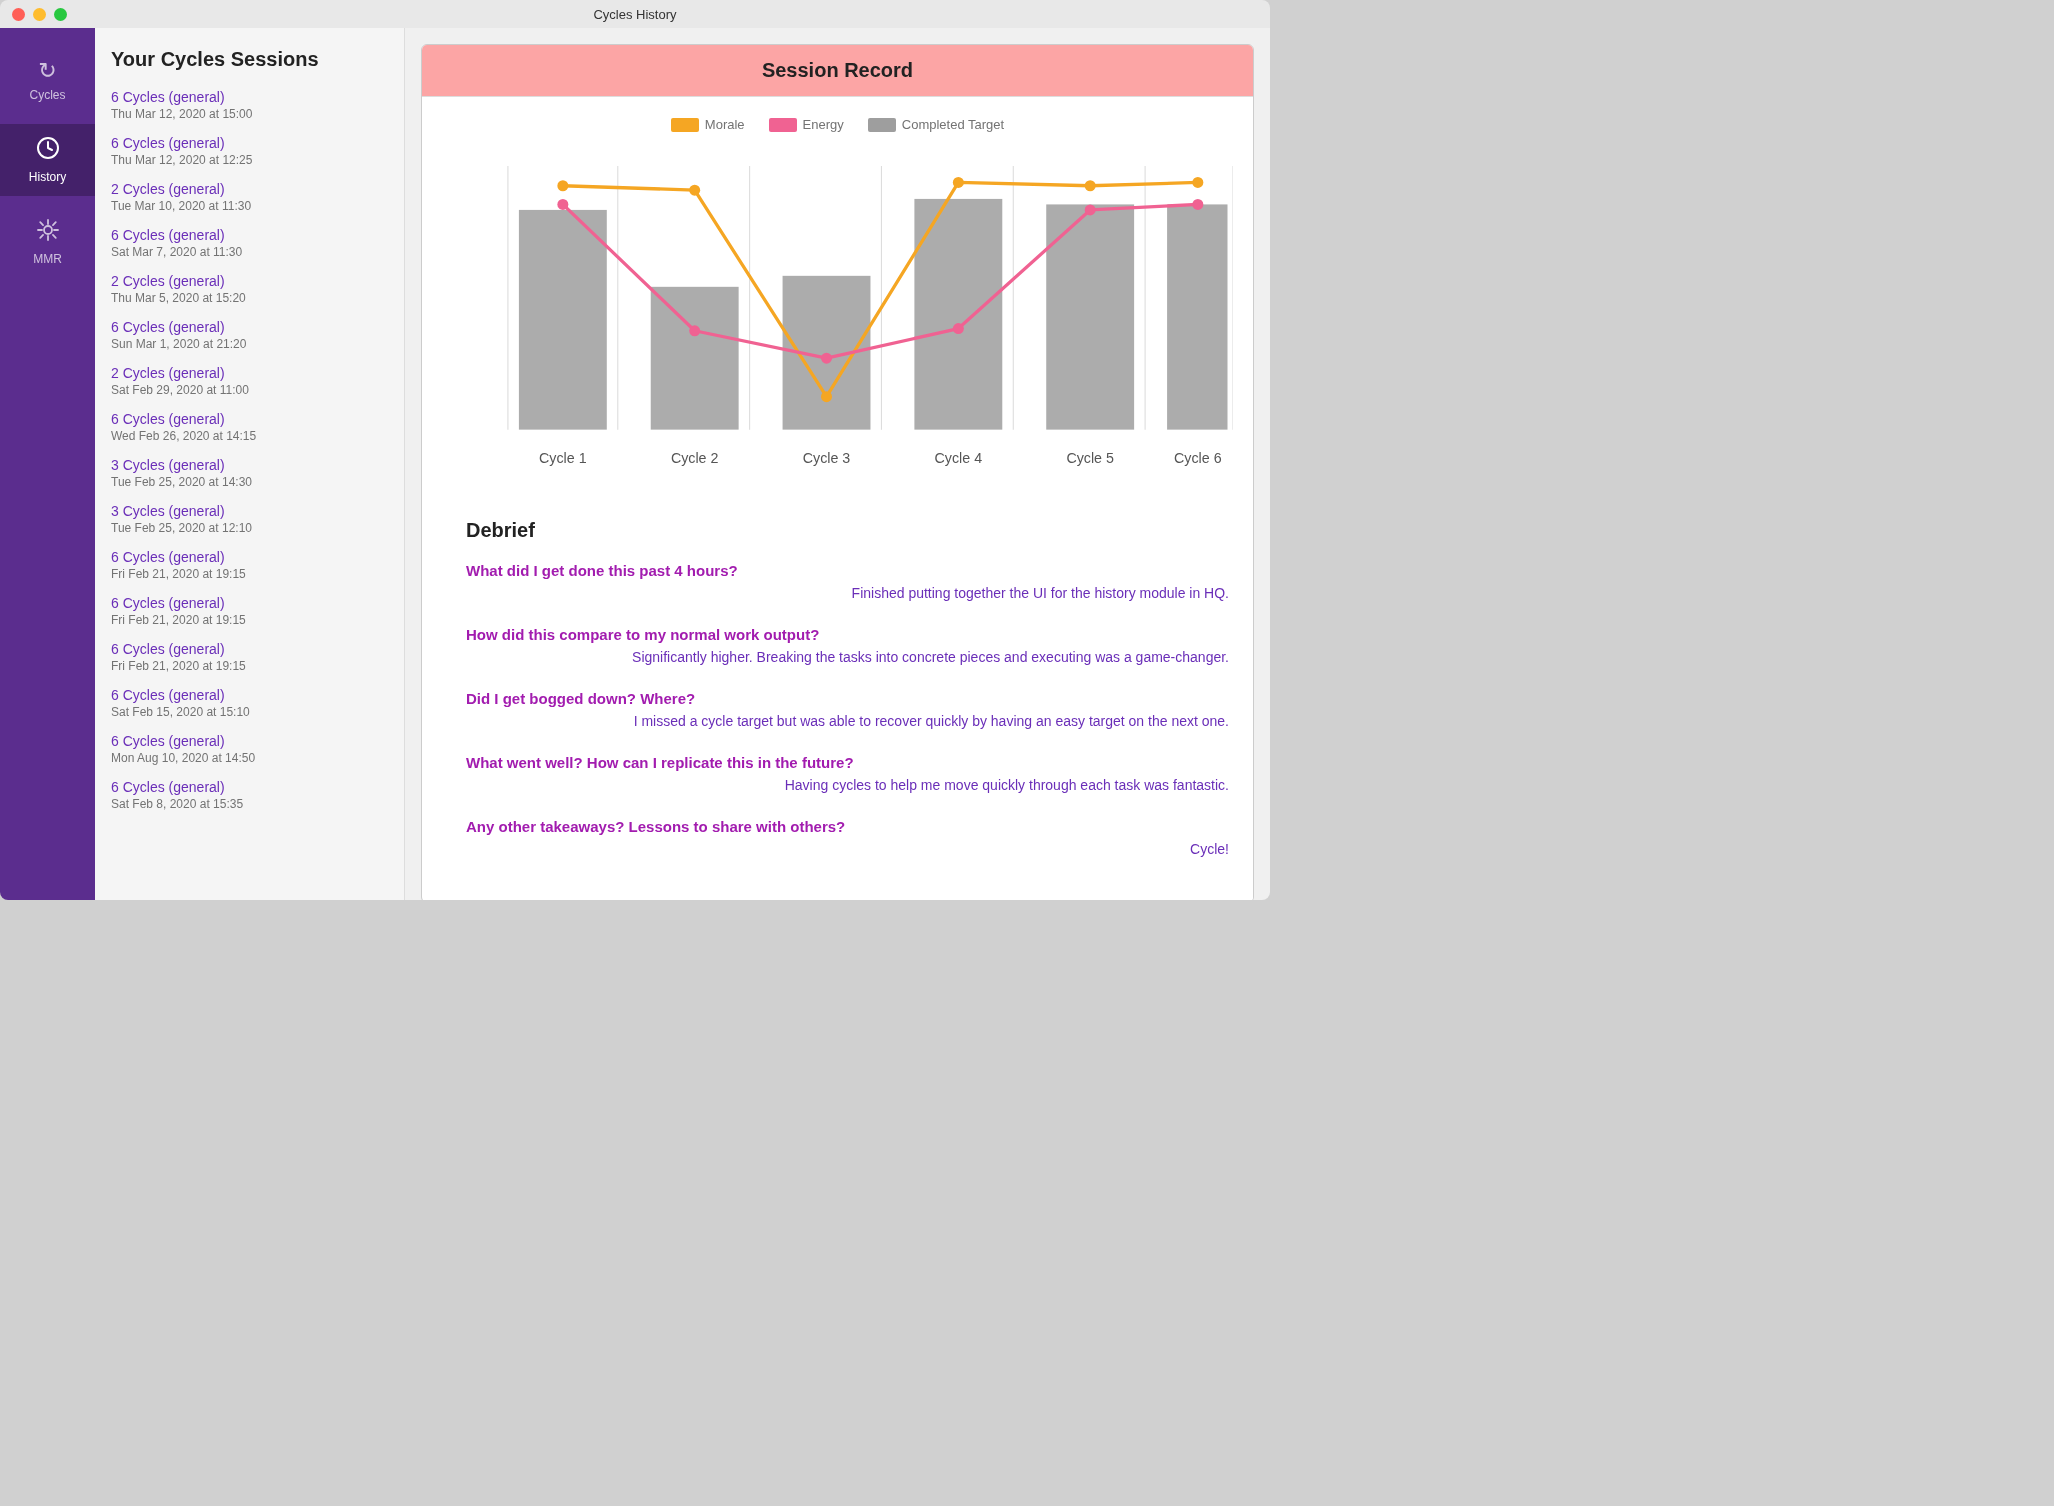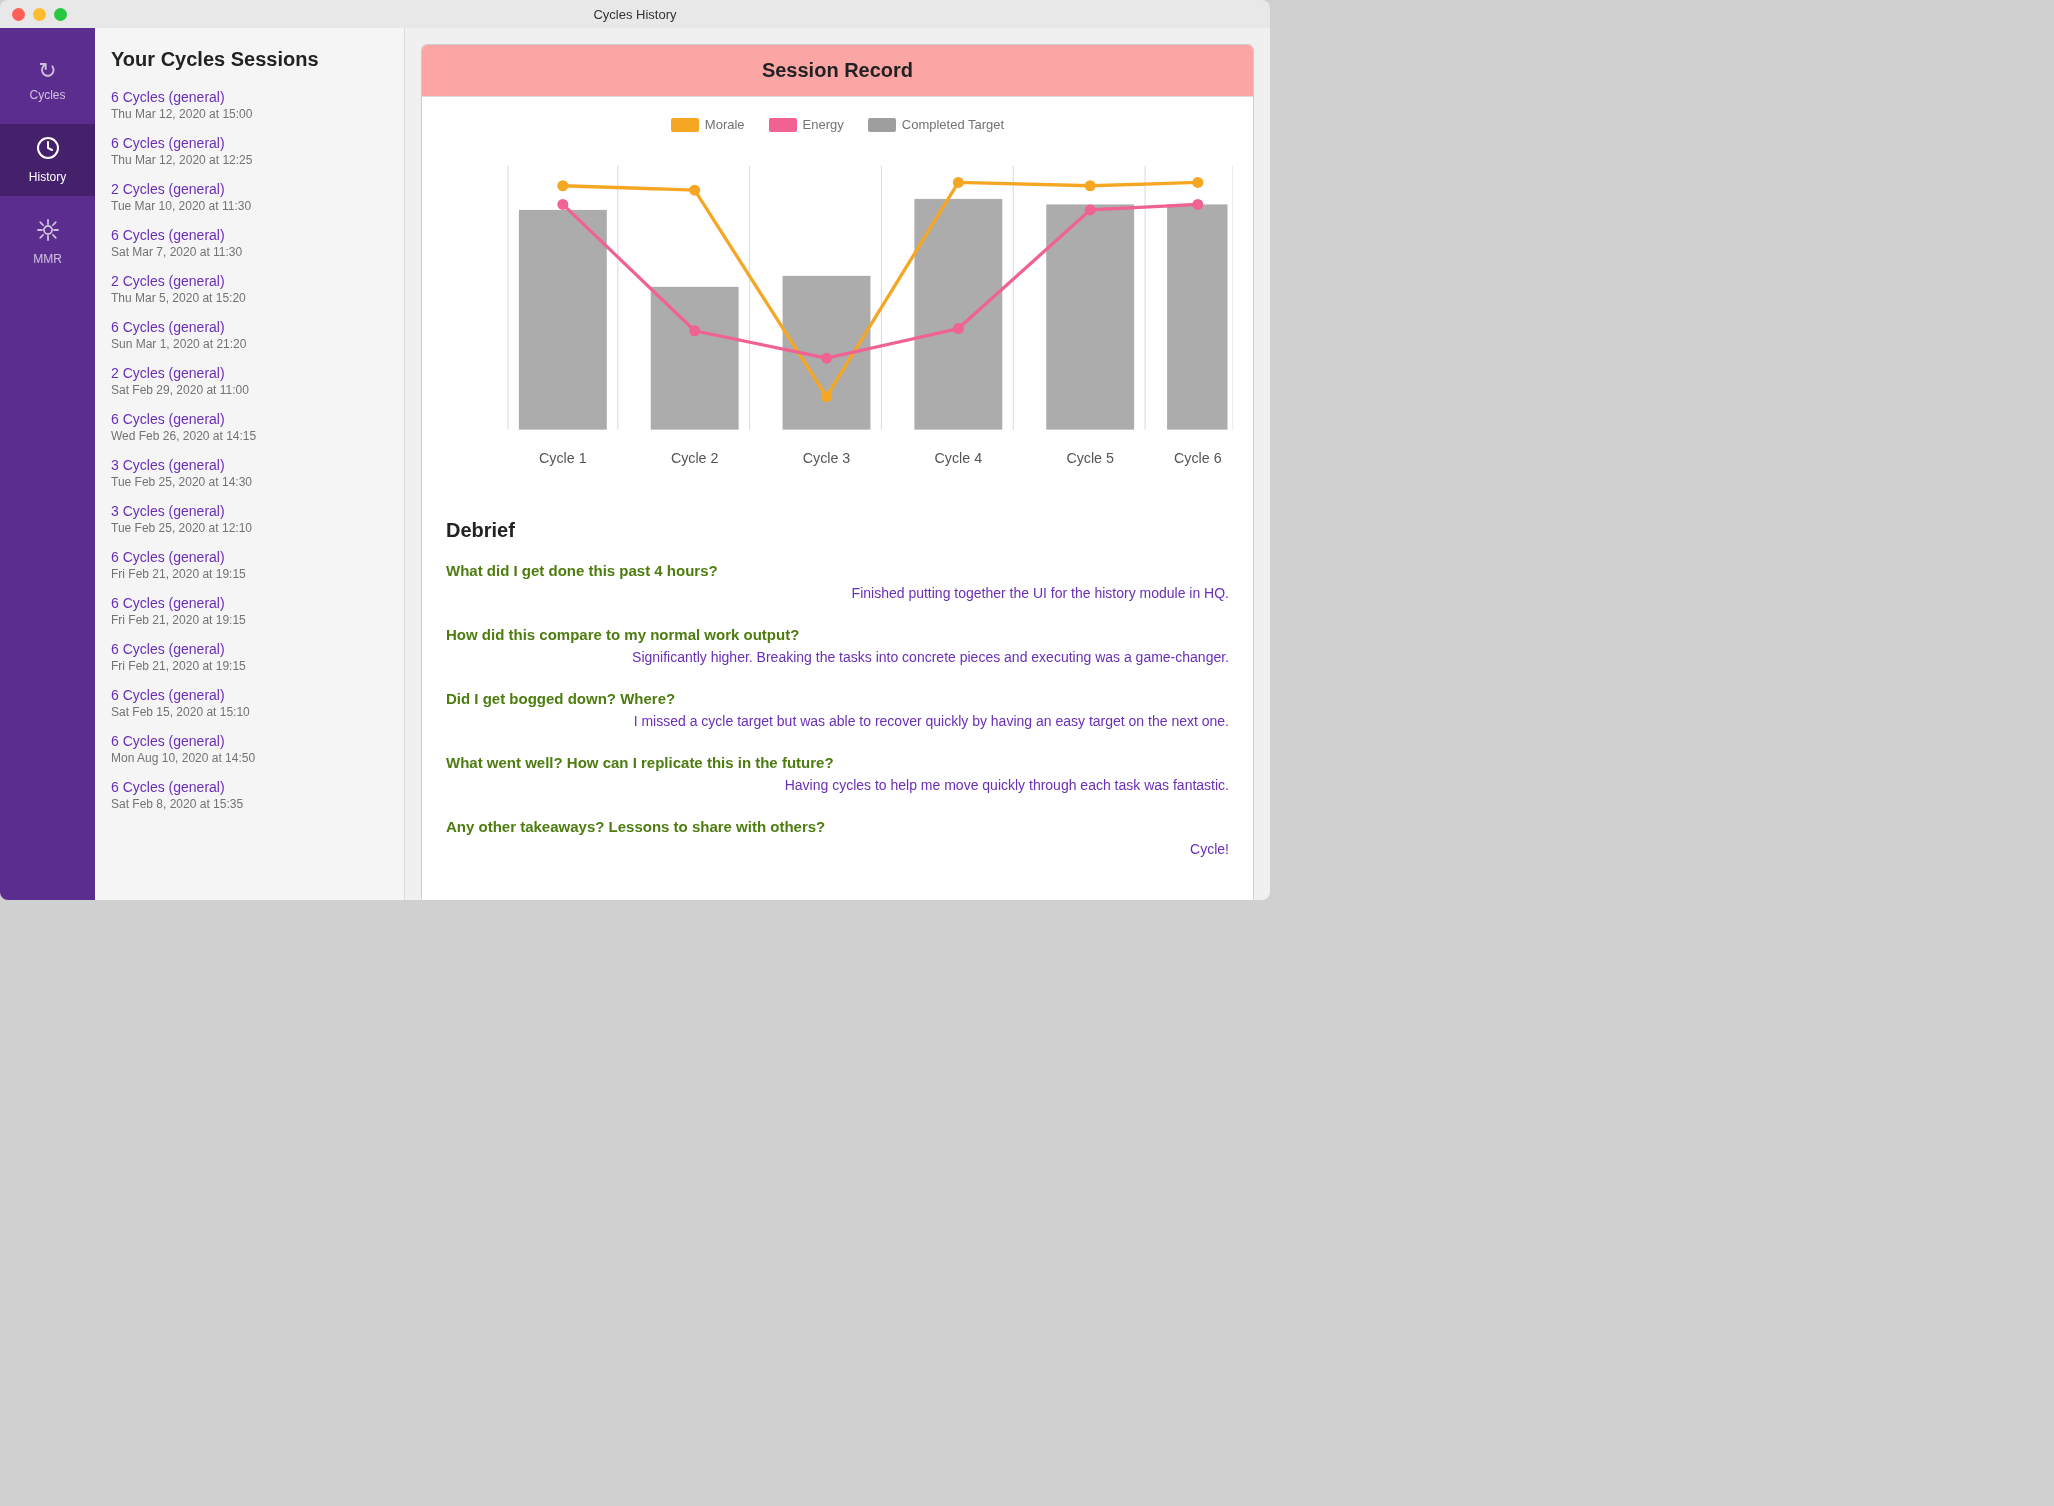--- a/index.html
+++ b/index.html
@@ -183,37 +183,38 @@
 
     
     .chart-svg-container {
       width: 100%;
     }
 
     
     .debrief-section {
       padding: 20px 24px;
       background: white;
+      margin-left: 20px;
     }
 
     .debrief-title {
       font-size: 20px;
       font-weight: 700;
       color: #222;
       margin-bottom: 20px;
     }
 
     .debrief-item {
       margin-bottom: 22px;
     }
 
     .debrief-question {
       font-size: 15px;
       font-weight: 600;
-      color: #4d7c0f;
+      color: #a21caf;
       margin-bottom: 4px;
     }
 
     .debrief-answer {
       font-size: 14px;
       color: #6a2eb8;
       line-height: 1.5;
       text-align: right;
     }
   </style>

